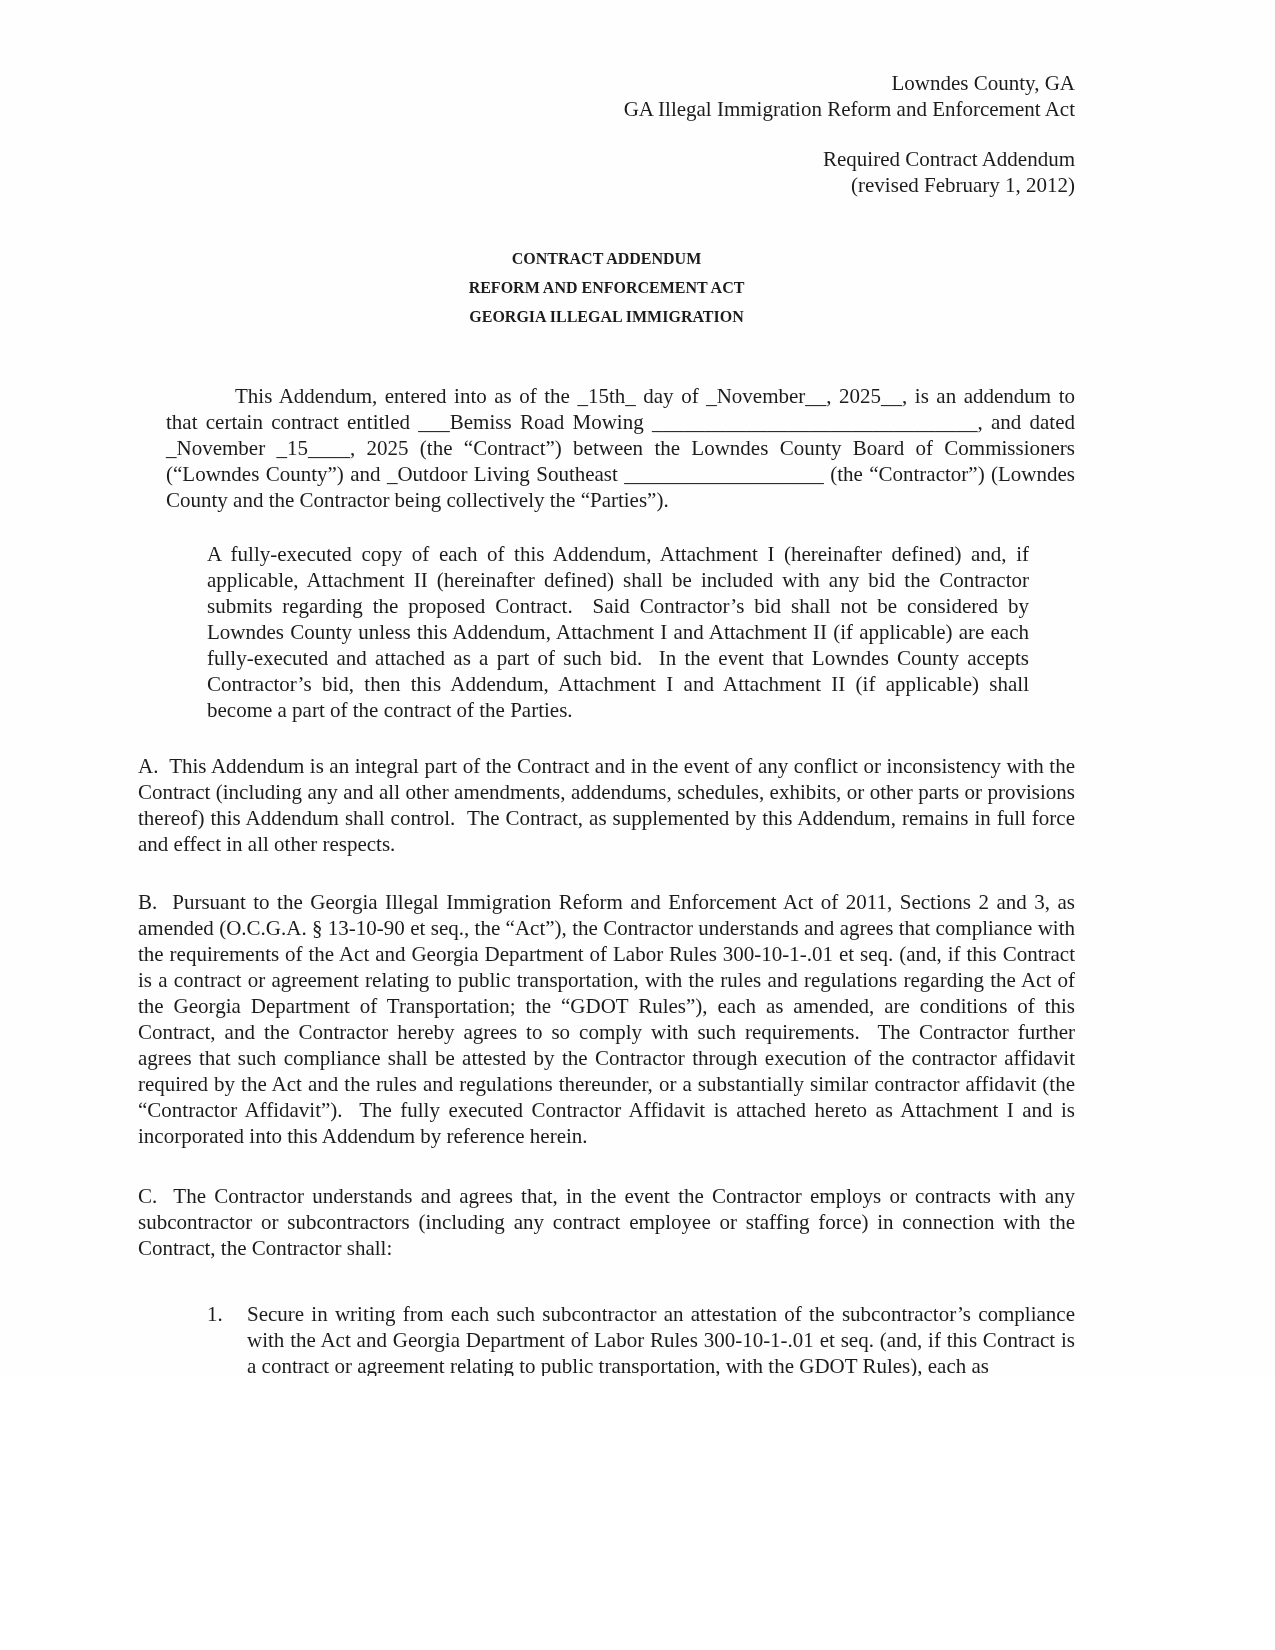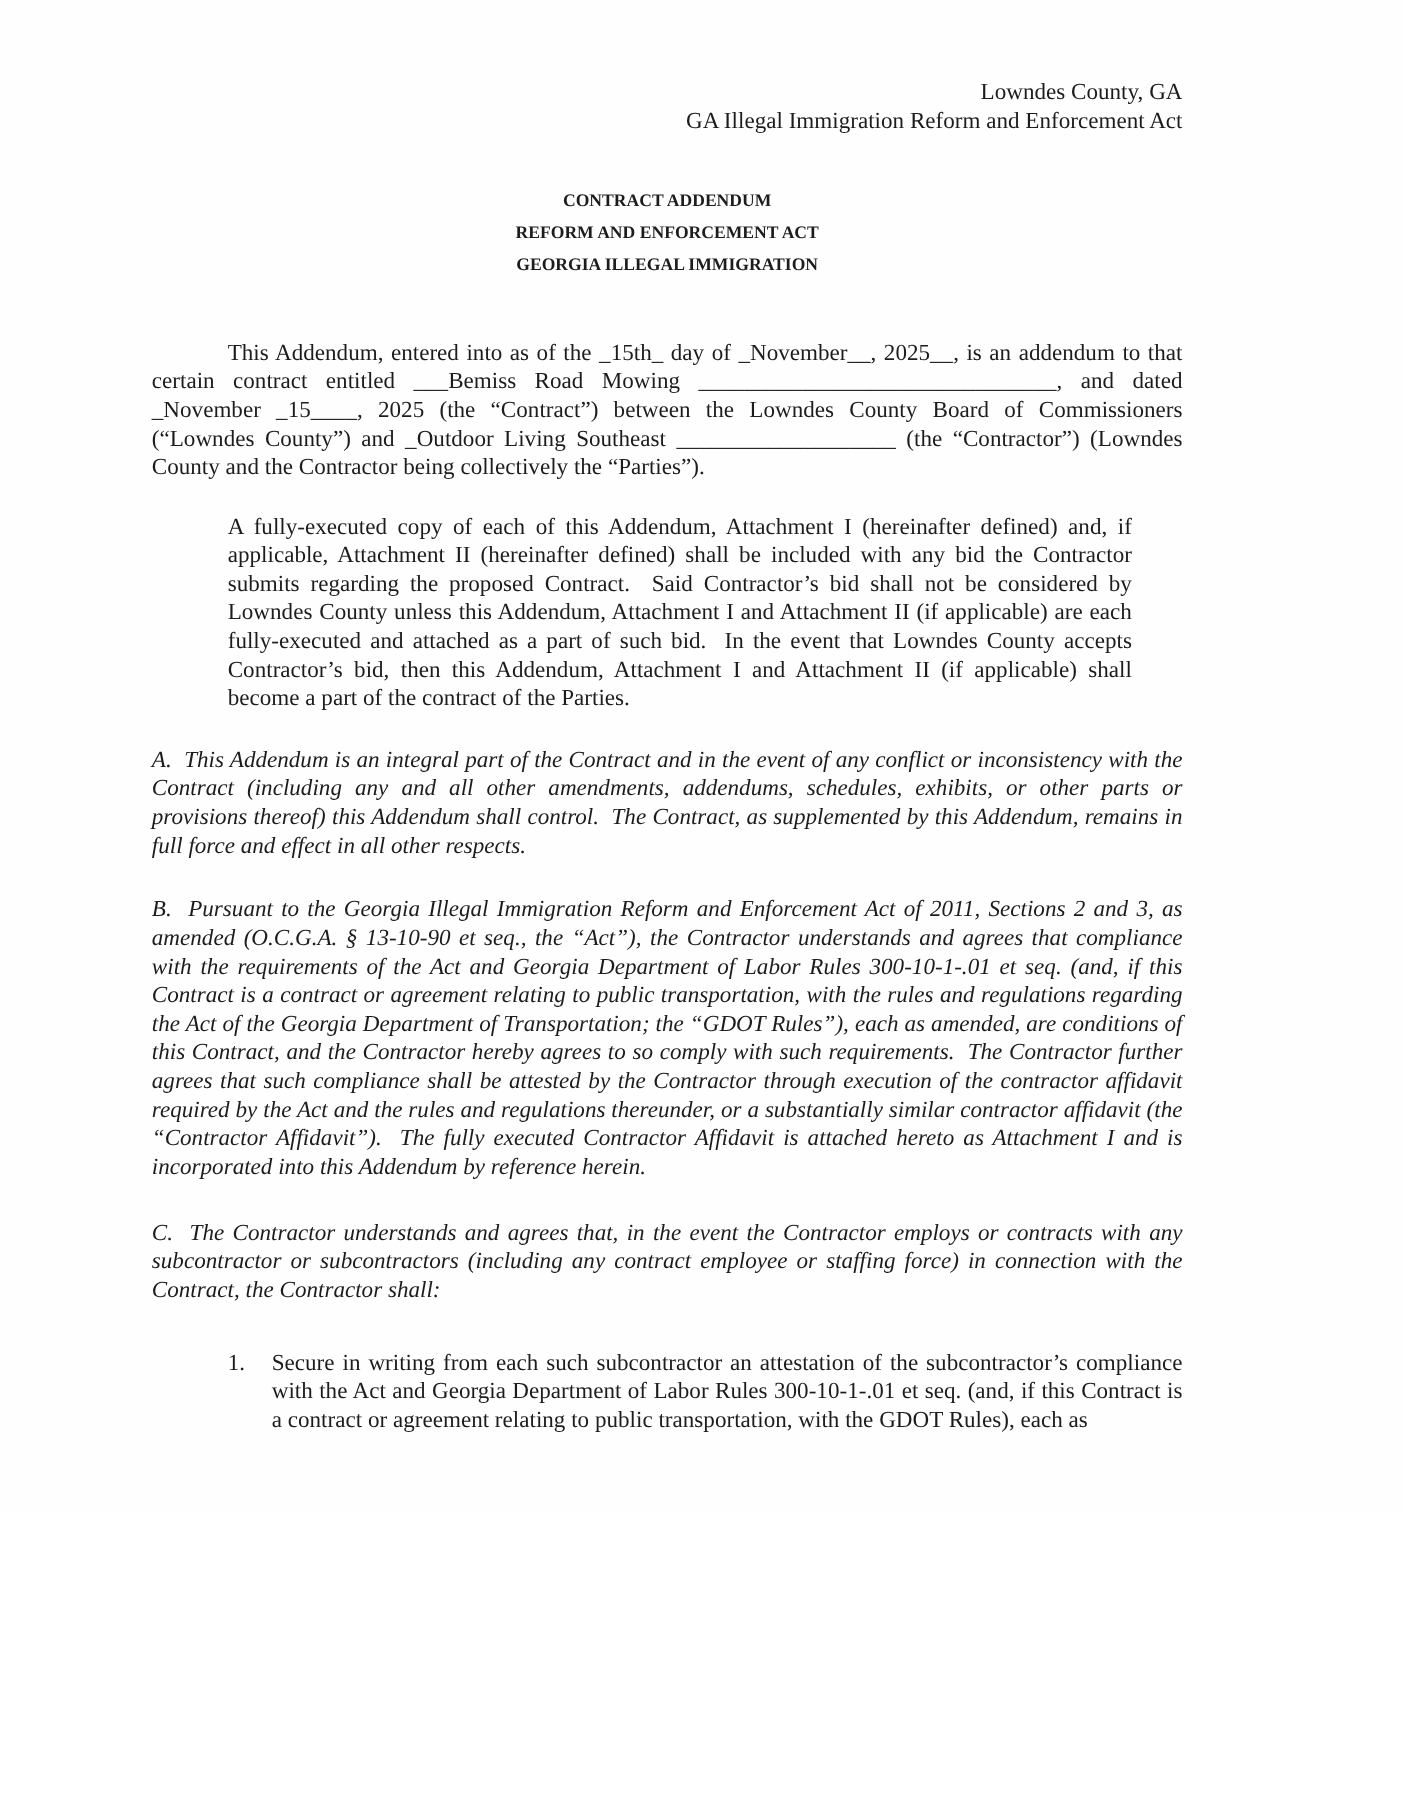--- a/index.html
+++ b/index.html
@@ -38,33 +38,33 @@
     line-height: 29px;
   }
   .para {
     margin: 0;
     text-align: justify;
     white-space: pre-wrap;
   }
   .intro-para {
     margin-top: 52px;
     text-indent: 69px;
+    margin-left: 28px;
   }
   .block-quote {
     margin-top: 28px;
     margin-left: 69px;
     margin-right: 46px;
   }
   .consideration-para {
     margin-top: 28px;
     text-indent: 69px;
   }
   .section-para {
     margin-top: 30px;
-    font-style: italic;
   }
   .section-b-para {
     margin-top: 32px;
   }
   .section-c-para {
     margin-top: 34px;
   }
   .list-item {
     margin-top: 40px;
     margin-left: 69px;
@@ -90,20 +90,24 @@
 </head>
 <body>
 
 <div class="page">
 
   <div class="header-block">
     <div class="header-group-top">
       <span class="header-line">Lowndes County, GA</span>
       <span class="header-line">GA Illegal Immigration Reform and Enforcement Act</span>
     </div>
+    <div class="header-group-bottom">
+      <span class="header-line">Required Contract Addendum</span>
+      <span class="header-line">(revised February 1, 2012)</span>
+    </div>
   </div>
 
   <div class="doc-title">
     <div>CONTRACT ADDENDUM</div>
     <div>REFORM AND ENFORCEMENT ACT</div>
     <div>GEORGIA ILLEGAL IMMIGRATION</div>
   </div>
 
   <p class="para intro-para">This Addendum, entered into as of the _15th_ day of _November__, 2025__, is an addendum to that certain contract entitled ___Bemiss Road Mowing _______________________________, and dated _November _15____, 2025 (the “Contract”) between the Lowndes County Board of Commissioners (“Lowndes County”) and _Outdoor Living Southeast ___________________ (the “Contractor”) (Lowndes County and the Contractor being collectively the “Parties”).</p>
 

